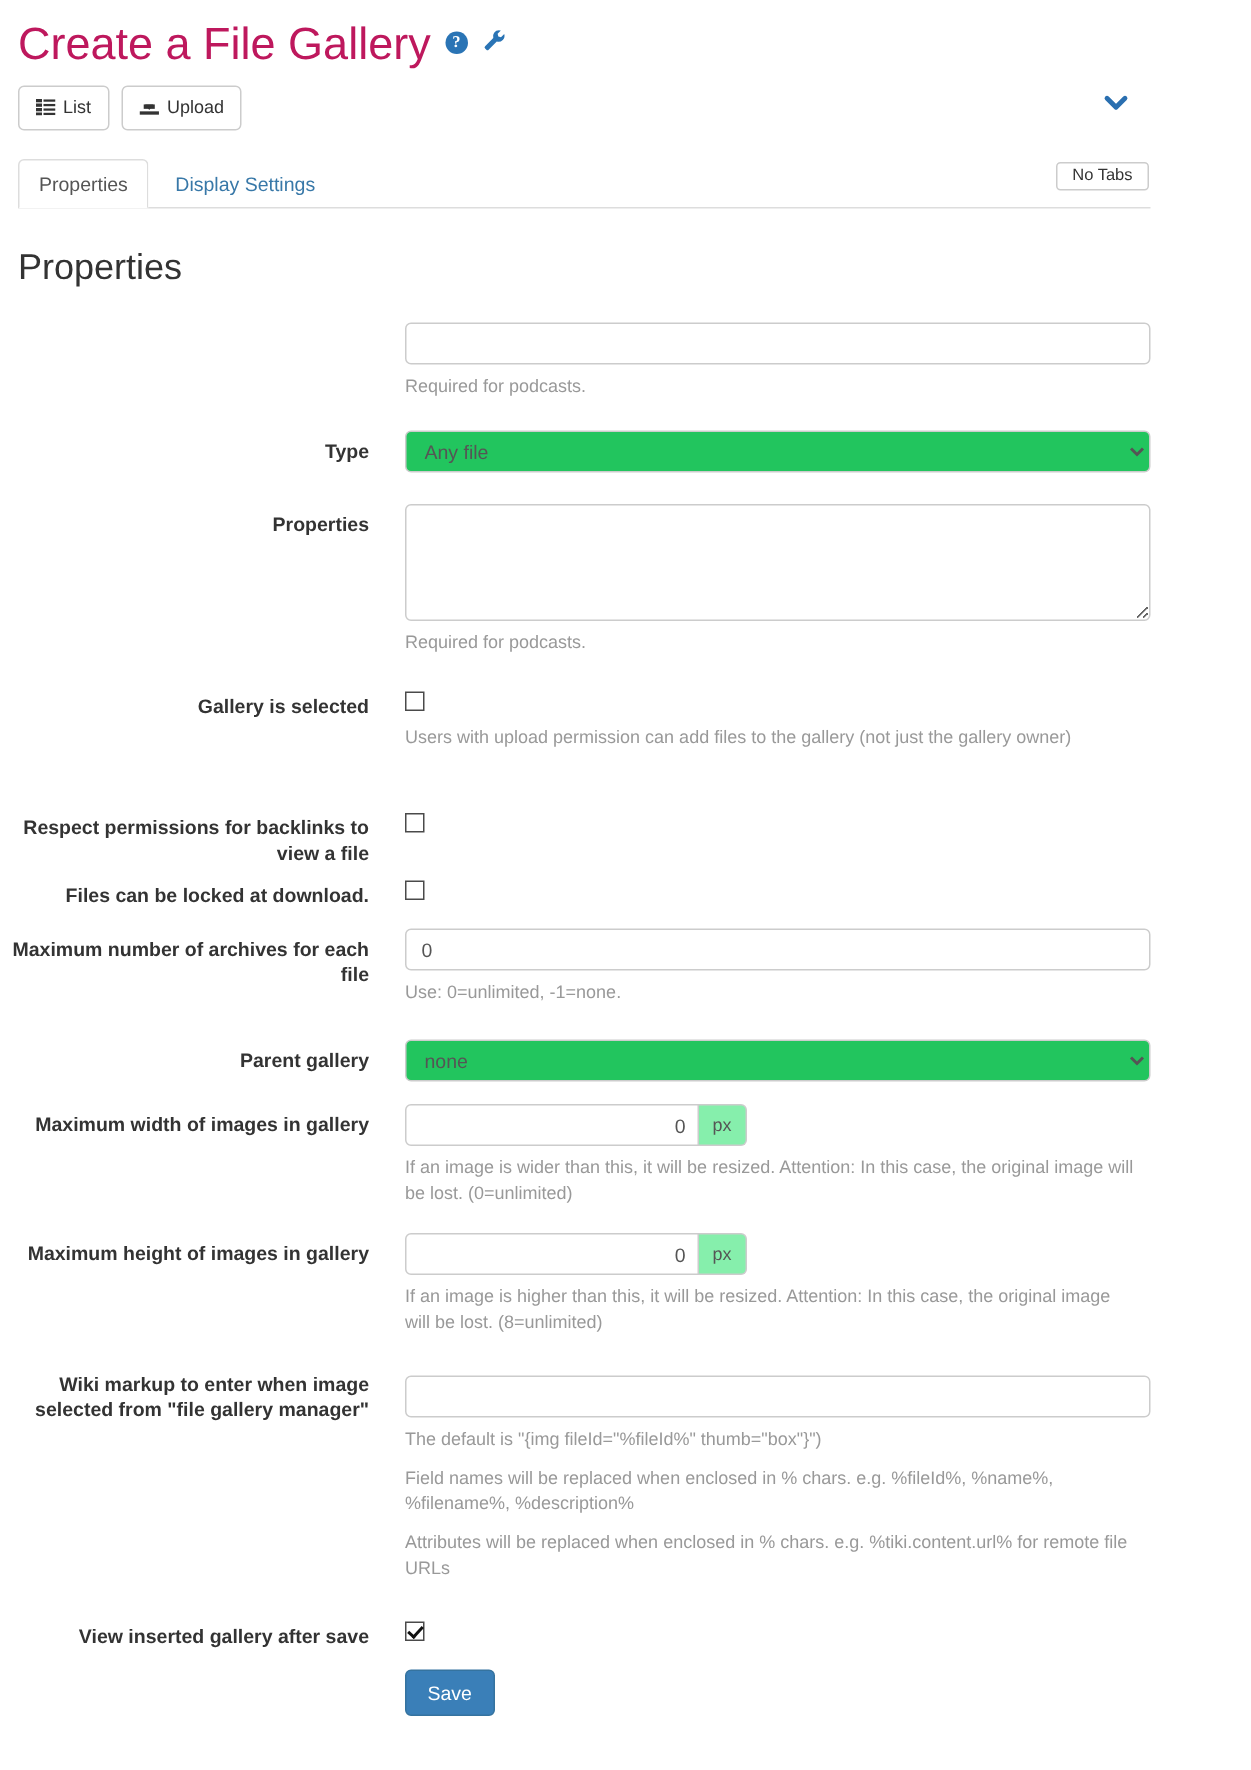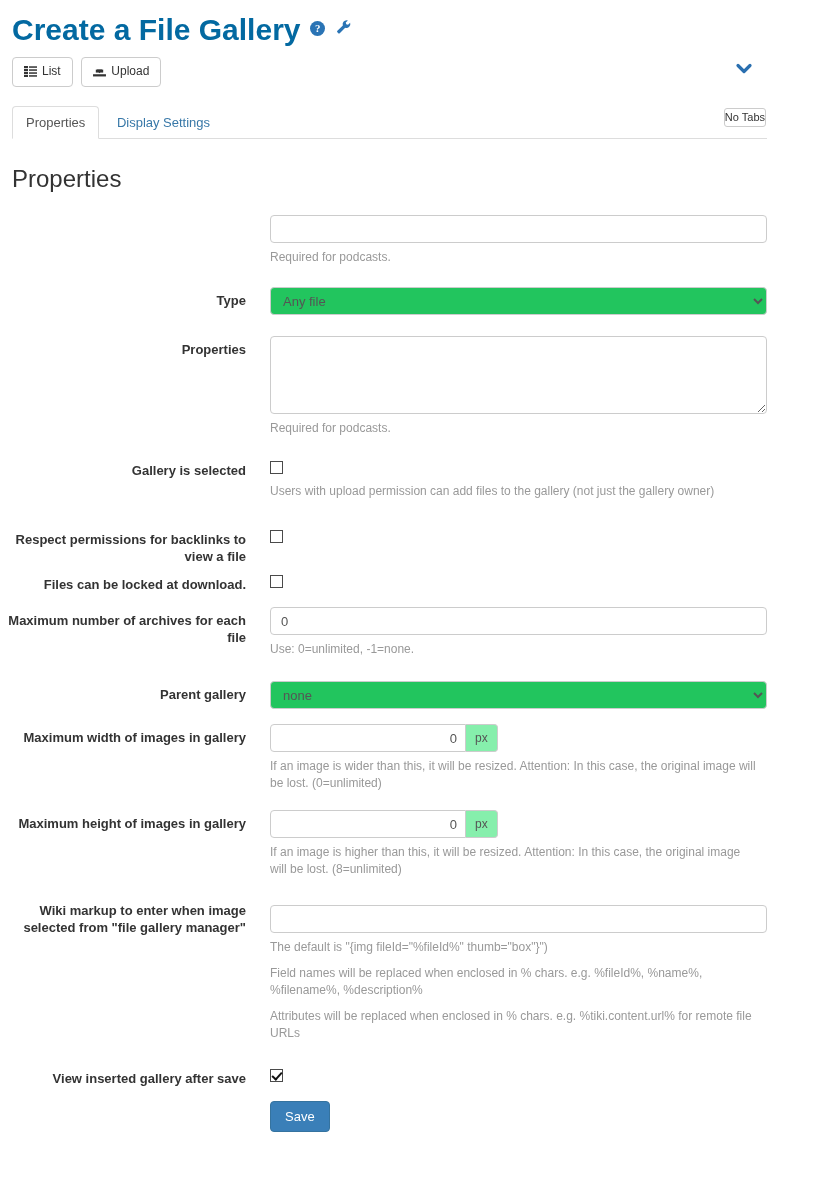--- a/index.html
+++ b/index.html
@@ -16,22 +16,22 @@
     overflow: hidden;
     position: relative;
   }
 
   
   .page-header {
     padding: 12px 12px 0 12px;
   }
   .page-title {
     font-size: 30px;
-    font-weight: bold;
-    color: #0369a1;
+    font-weight: normal;
+    color: #be185d;
     margin: 0;
     line-height: 36px;
     display: inline-block;
     vertical-align: middle;
   }
   .title-icons {
     display: inline-block;
     vertical-align: middle;
     margin-left: 6px;
     position: relative;
@@ -125,21 +125,21 @@
   }
   .no-tabs-badge {
     position: absolute;
     right: 68px;
     top: 2px;
     border: 1px solid #cccccc;
     border-radius: 3px;
     background: #ffffff;
     font-size: 11px;
     line-height: 13px;
-    padding: 2px 0;
+    padding: 2px 10px;
     color: #333333;
     cursor: pointer;
   }
 
   
   .section-title {
     font-size: 24px;
     font-weight: normal;
     color: #333333;
     margin: 26px 0 0 12px;
@@ -375,21 +375,21 @@
 
 
   <div class="form-row" style="margin-top:24px;">
     <div class="form-label cb-label">Gallery is selected</div>
     <div class="form-control-area">
       <input class="cb" type="checkbox" style="">
       <div class="help-block" style="margin-top:9px;max-width:600px;">Users with upload permission can add files to the gallery (not just the gallery owner)</div>
     </div>
   </div>
 
-  <div class="form-row" style="margin-top:30px;">
+  <div class="form-row" style="margin-top:42px;">
     <div class="form-label cb-label">Respect permissions for backlinks to view a file</div>
     <div class="form-control-area">
       <input class="cb" type="checkbox" style="">
     </div>
   </div>
 
   <div class="form-row" style="margin-top:32px;">
     <div class="form-label cb-label">Files can be locked at download.</div>
     <div class="form-control-area">
       <input class="cb" type="checkbox" style="">

